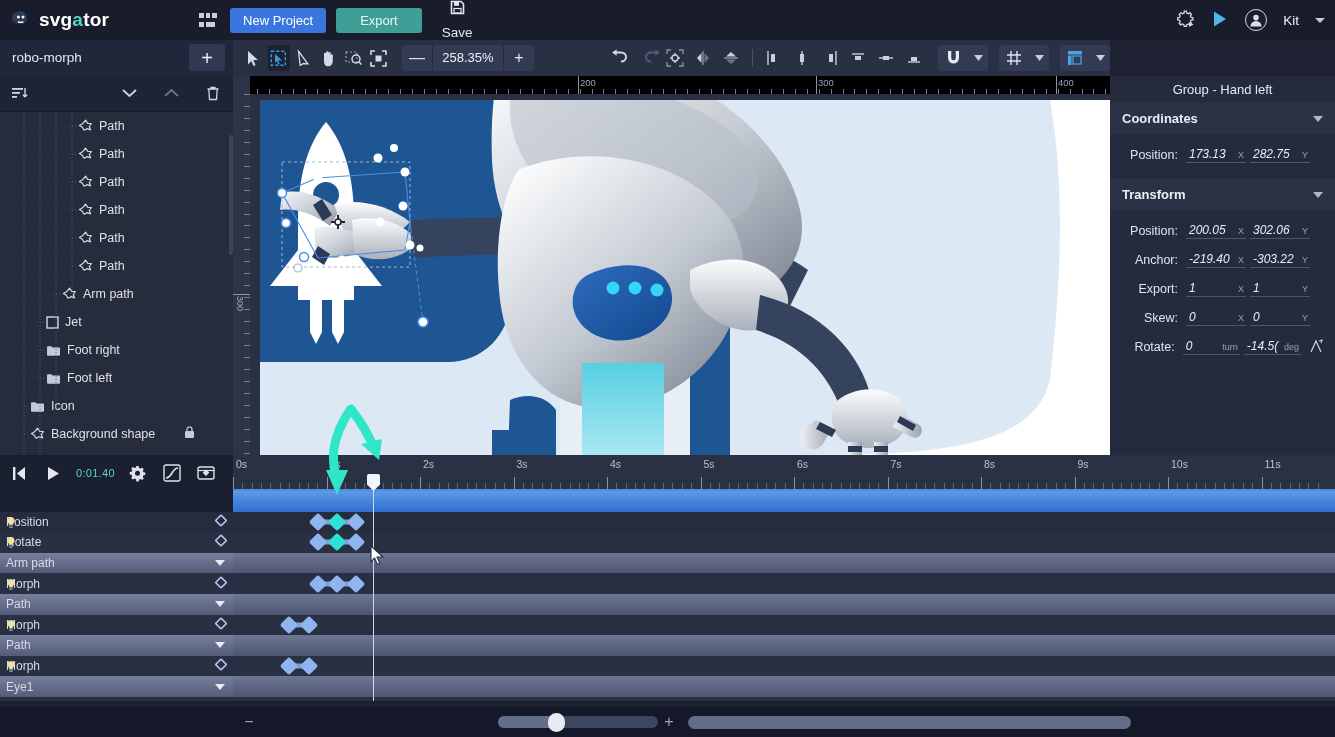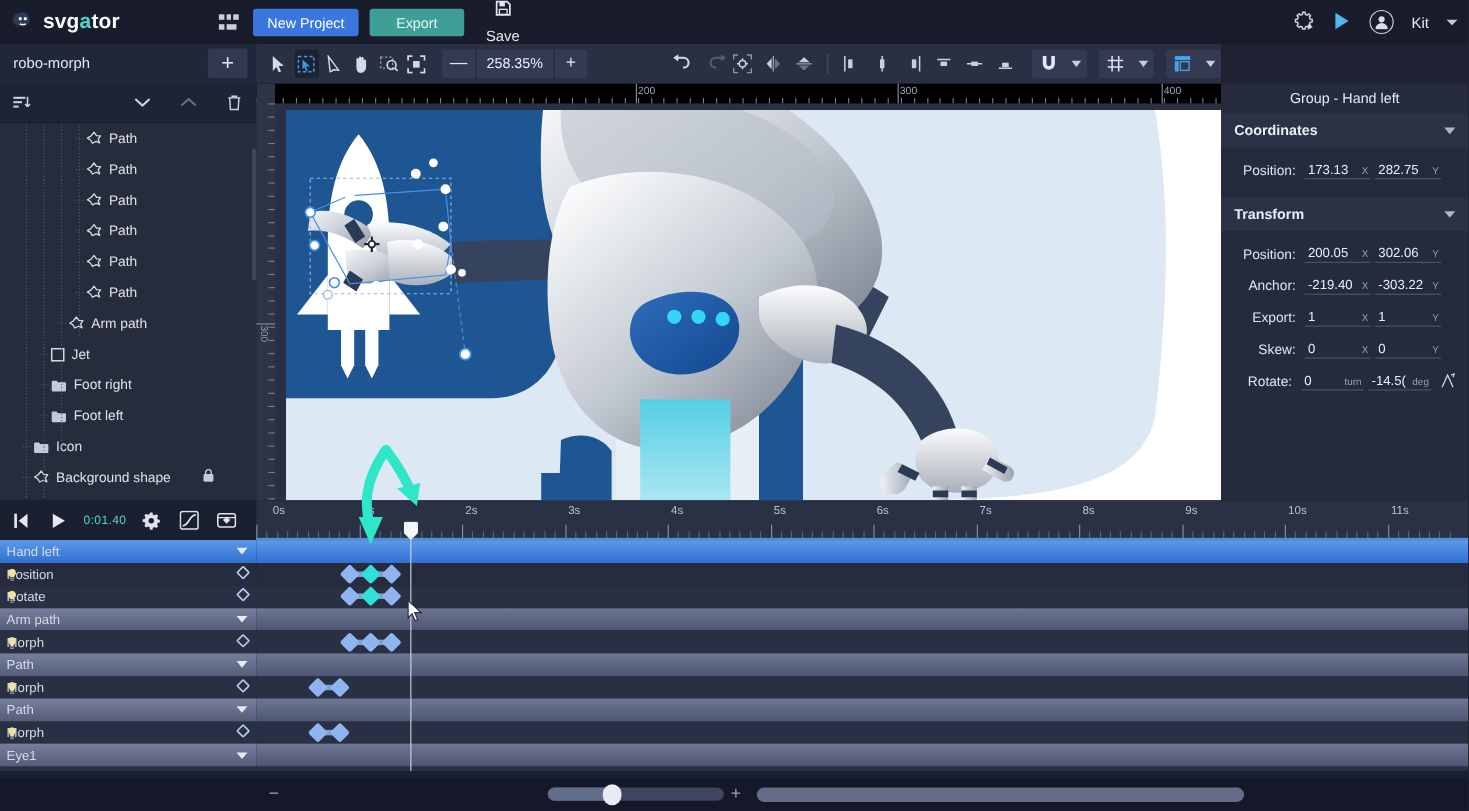--- a/index.html
+++ b/index.html
@@ -118,21 +118,21 @@
     background:#2c3246; font-size:13px; font-weight:bold; color:#e9edf5;
   }
   .rp-section .caret{ margin-left:auto; width:0;height:0;border-left:5px solid transparent;border-right:5px solid transparent;border-top:6px solid #aeb6c8; }
   .rp-body{ padding:8px 12px 8px 4px; }
   .prop-row{ display:flex; align-items:center; height:26px; margin-bottom:3px; }
   .prop-label{ width:72px; text-align:right; font-size:12.5px; color:#dfe3ec; padding-right:8px; }
   .field{
     width:60px; border-bottom:1px solid #4d566e; display:flex; align-items:baseline;
     justify-content:space-between; padding:0 2px 1px 3px; margin-right:4px;
   }
-  .field .v{ font-size:12px; color:#e9edf5; }
+  .field .v{ font-size:12px; color:#e9edf5;font-style:italic; }
   .field .u{ font-size:9px; color:#98a0b5; }
   .field.dim .v,.field.dim .u{ color:#6f7890; }
   .link-ico{ width:16px; display:flex; justify-content:center; color:#6f7890; }
   .rot-ico{ margin-left:4px; }
 
   
   .timeline{ position:absolute; top:455px; left:0; width:1335px; height:282px; background:#1b2030; }
   .tl-controls{ position:absolute; top:0; left:0; width:233px; height:36px; background:#1b2030; display:flex; align-items:center; padding:0 8px; gap:12px; }
   .tl-time{ color:#4fd6c9; font-size:11px; letter-spacing:.3px; }
   .tl-ctrl-ico{ width:22px;height:22px;display:flex;align-items:center;justify-content:center;cursor:pointer; }
@@ -1049,41 +1049,37 @@
         <i class="tk" style="left:1000.4px;height:8px;background:#5d6680"></i>
         <i class="tk" style="left:1009.8px;height:8px;background:#5d6680"></i>
         <i class="tk" style="left:1019.1px;height:8px;background:#5d6680"></i>
         <i class="tk" style="left:1028.5px;height:14px;background:#8b93a9"></i>
         <i class="tk" style="left:1037.8px;height:8px;background:#5d6680"></i>
         <i class="tk" style="left:1047.2px;height:8px;background:#5d6680"></i>
         <i class="tk" style="left:1056.5px;height:8px;background:#5d6680"></i>
         <i class="tk" style="left:1065.9px;height:8px;background:#5d6680"></i>
         <i class="tk" style="left:1075.3px;height:8px;background:#5d6680"></i>
         <i class="tk" style="left:1084.6px;height:8px;background:#5d6680"></i>
-        <span class="lbl" style="left:15px">0s</span>
+        <span class="lbl" style="left:3px">0s</span>
         <span class="lbl" style="left:96.5px">1s</span>
         <span class="lbl" style="left:190px">2s</span>
         <span class="lbl" style="left:283.5px">3s</span>
         <span class="lbl" style="left:377px">4s</span>
         <span class="lbl" style="left:470.5px">5s</span>
         <span class="lbl" style="left:564px">6s</span>
         <span class="lbl" style="left:657.5px">7s</span>
         <span class="lbl" style="left:751px">8s</span>
         <span class="lbl" style="left:844.5px">9s</span>
         <span class="lbl" style="left:938px">10s</span>
         <span class="lbl" style="left:1031.5px">11s</span>
       </div>
     <div class="tl-ruler-base"></div>
 
     <div class="tl-rows" id="tl-rows">
         <div class="trow">
-          <span class="lbl-cell row-group sel">
-            <span>Hand left</span>
-            <span class="row-caret"></span>
-          </span>
           <span class="track track-group sel"></span>
         </div>
         <div class="trow">
           <span class="lbl-cell row-prop alt">
             <span class="bulb"><svg width="10" height="12" viewBox="0 0 10 12">
                 <path d="M5 .6a3.6 3.6 0 0 1 2.1 6.5v1.2H2.9V7.1A3.6 3.6 0 0 1 5 .6z" fill="#f1e1a0"></path>
                 <rect x="3" y="9" width="4" height="1.1" fill="#8d92a3"></rect>
                 <rect x="3.4" y="10.5" width="3.2" height="1" fill="#8d92a3"></rect>
               </svg></span>
             <span>Position</span>

